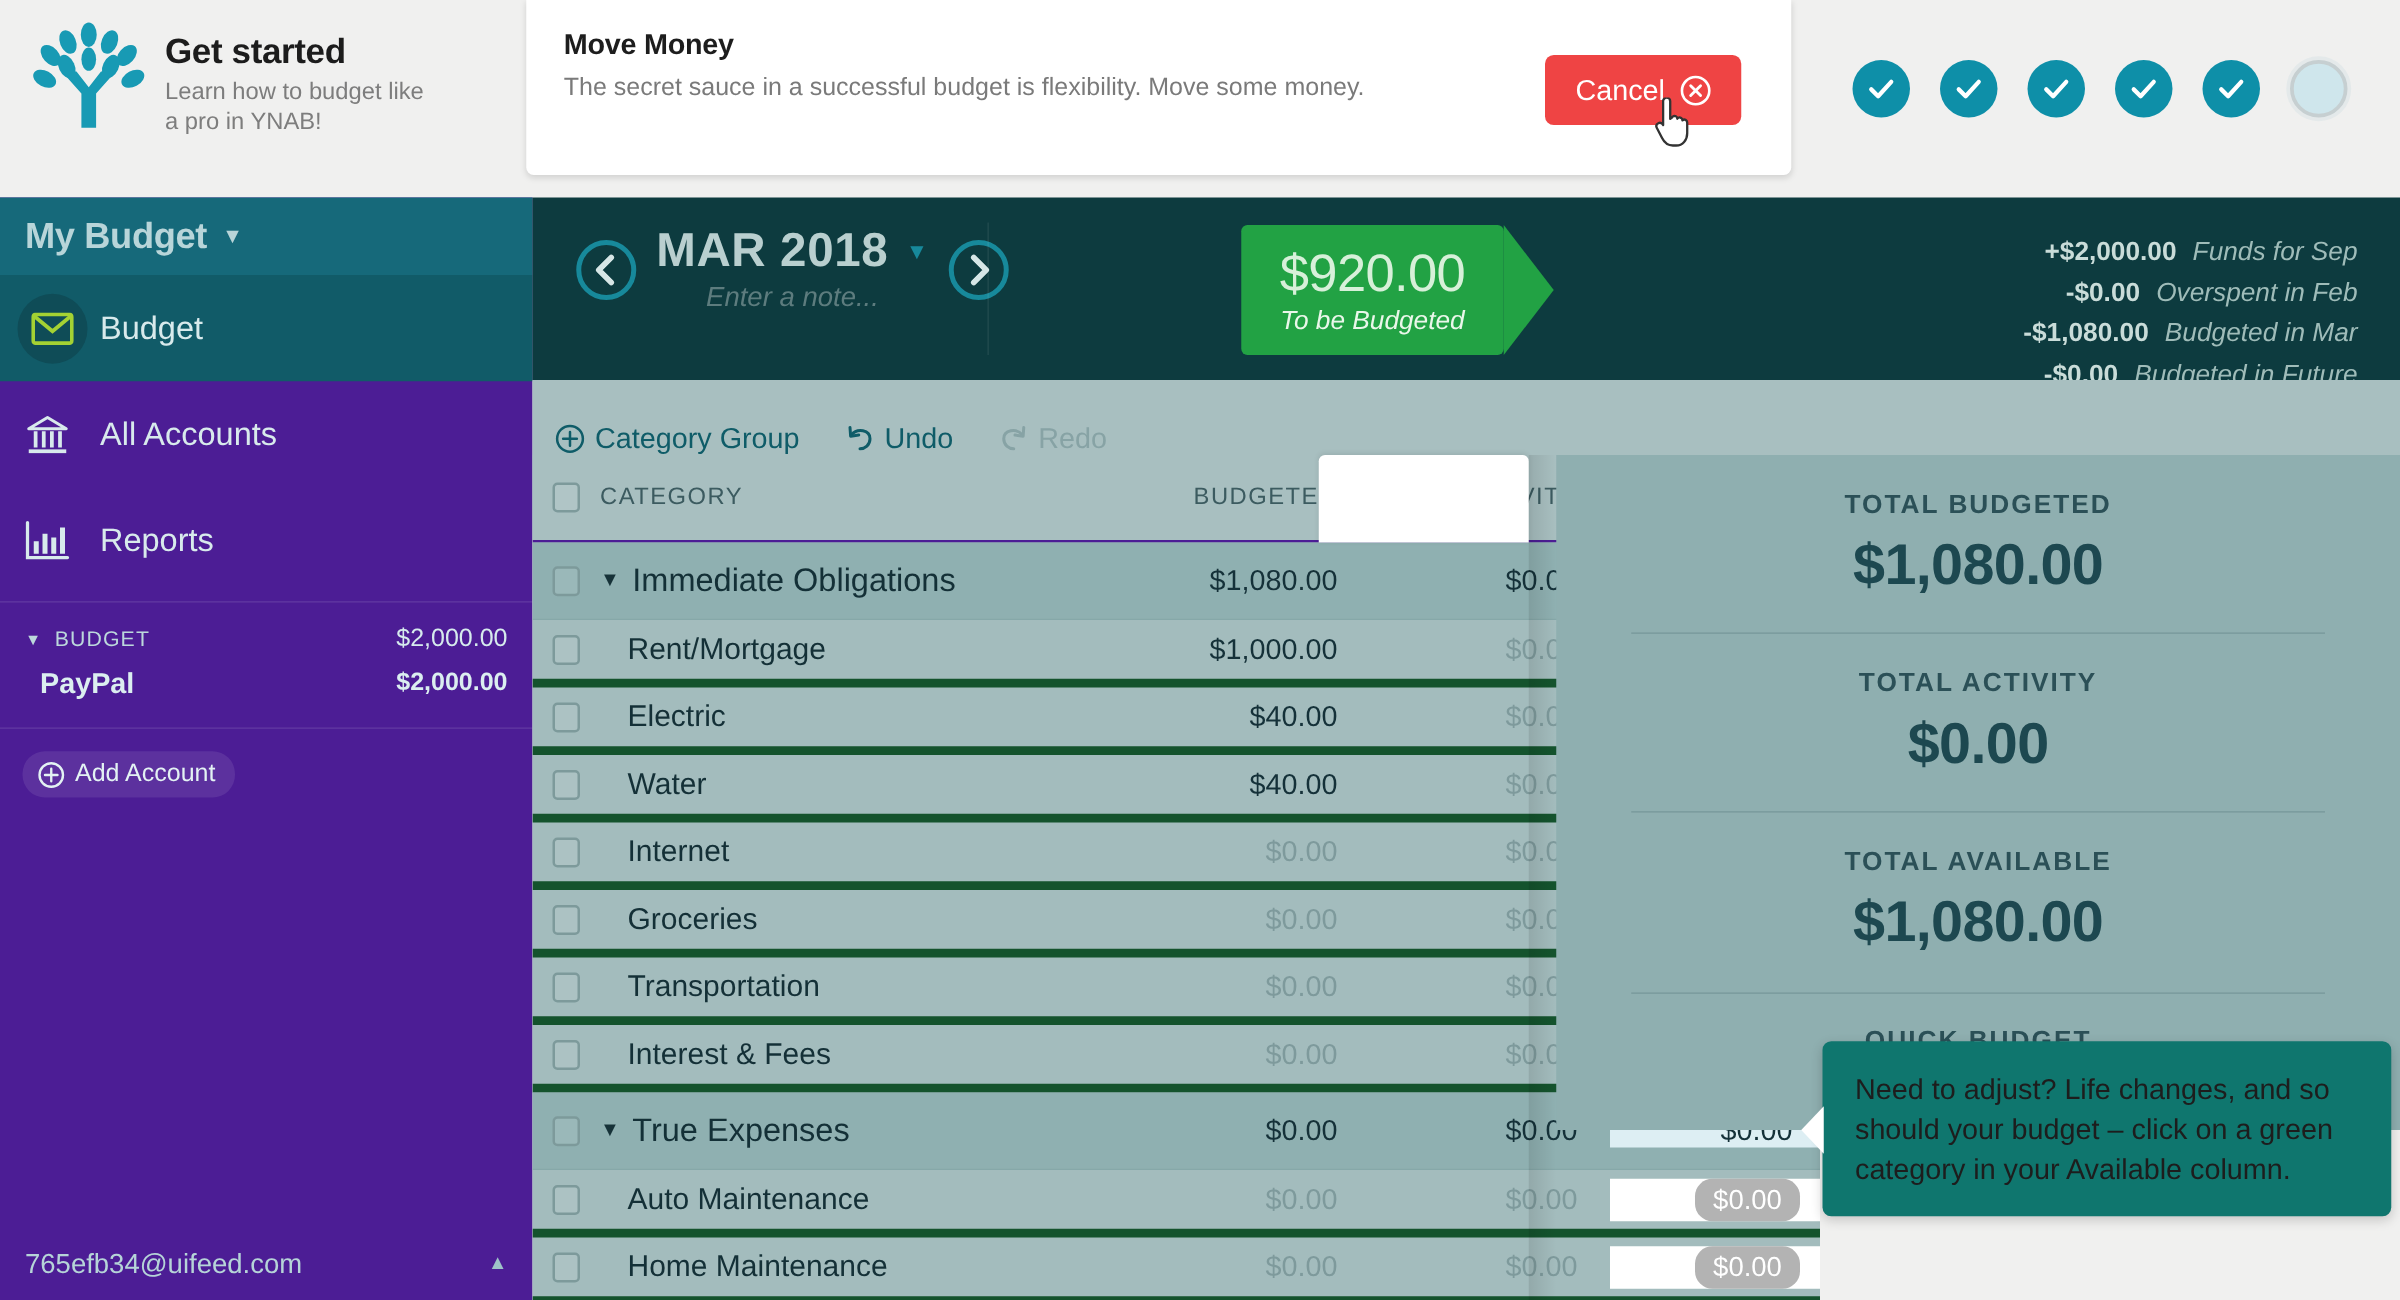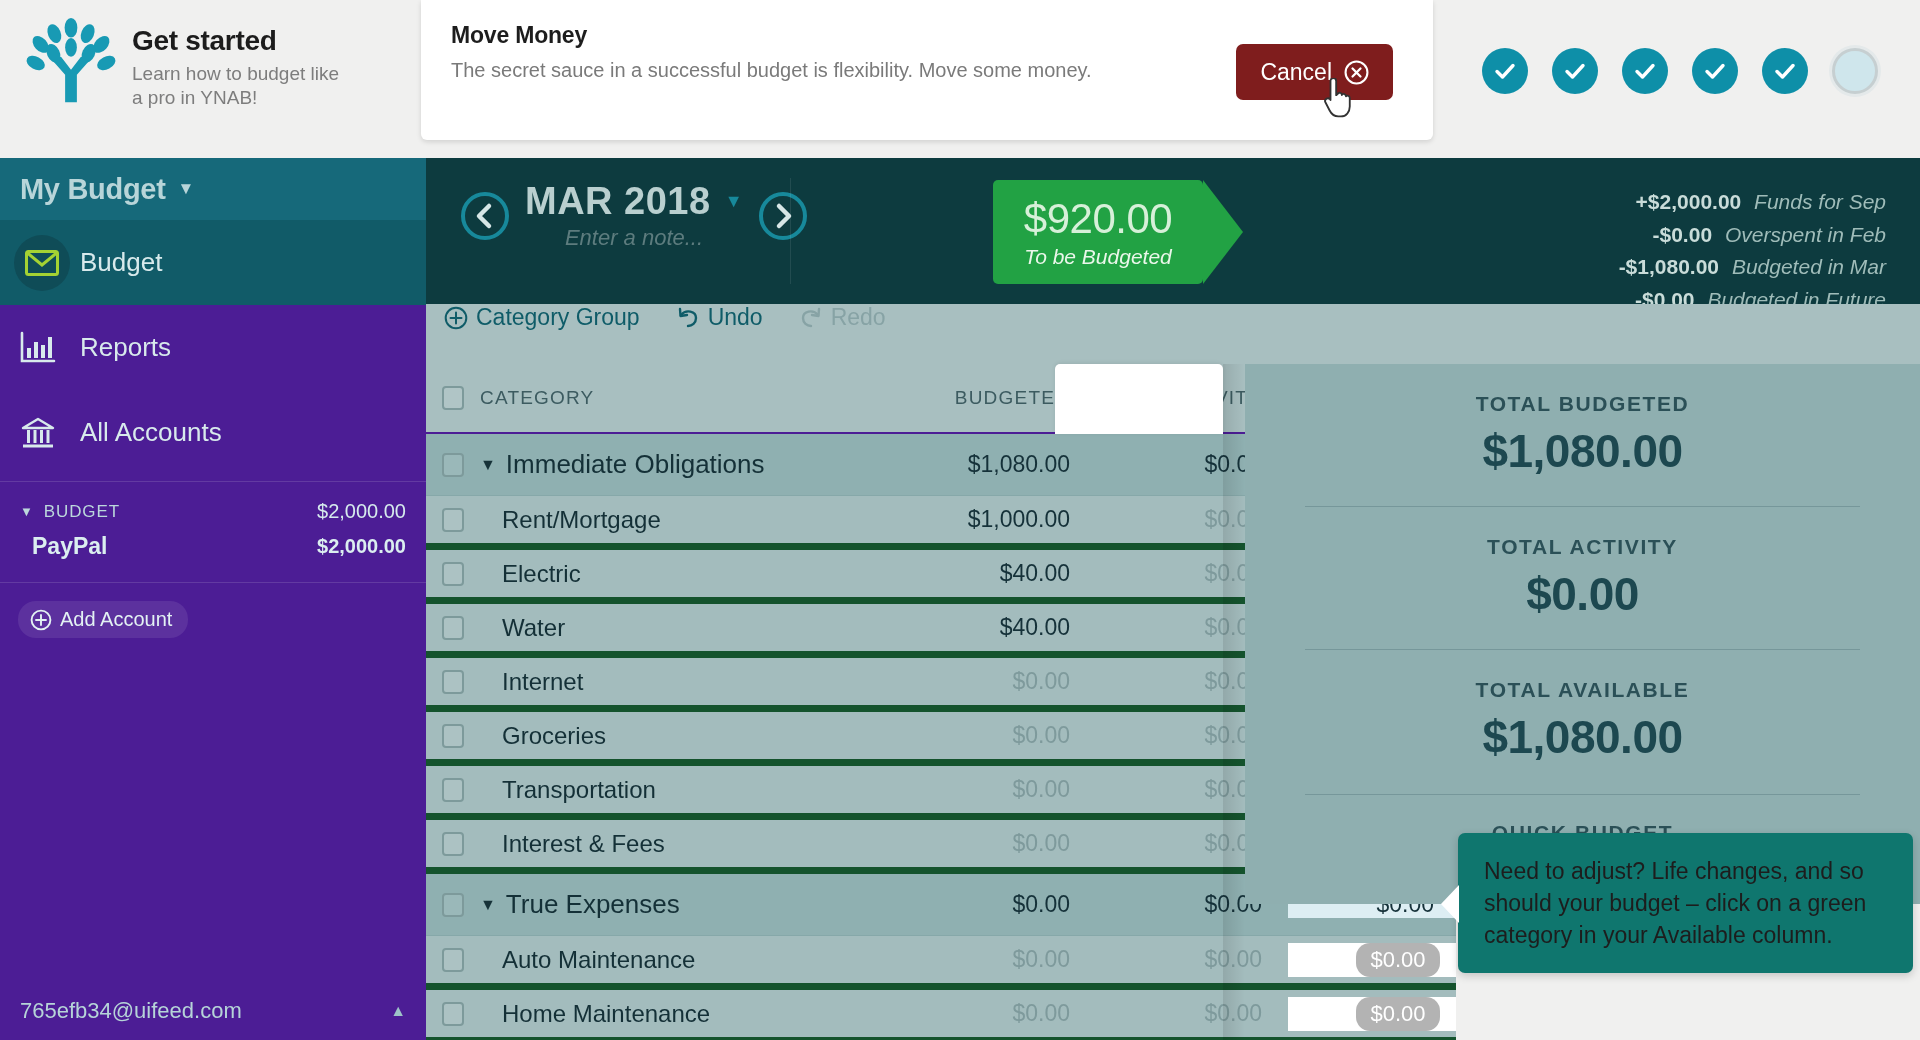--- a/index.html
+++ b/index.html
@@ -35,21 +35,21 @@
   .move-card {
     position: absolute; left: 421px; top: 0; width: 1012px; height: 140px;
     background: #ffffff; border-radius: 0 0 6px 6px;
     box-shadow: 0 2px 5px rgba(0,0,0,.13);
     padding: 22px 30px 0 30px;
   }
   .move-title { font-size: 23px; font-weight: bold; color: #1d1d1d; letter-spacing: -.2px;}
   .move-sub { font-size: 20px; color: #7a7a7a; margin-top: 10px; }
   .cancel-btn {
     position: absolute; right: 40px; top: 44px;
-    background: #7f1d1d; color: #fff; border: none;
+    background: #ef4444; color: #fff; border: none;
     border-radius: 7px; height: 56px; padding: 0 24px;
     display: flex; align-items: center; gap: 12px;
     font-size: 23px; cursor: pointer;
   }
   .cancel-x { width: 25px; height: 25px; display:block; }
   .cursor-hand {
     position: absolute; left: 1322px; top: 78px; width: 34px; height: 40px;
     pointer-events: none;
   }
 
@@ -159,21 +159,21 @@
     position: absolute; left: 840px; top: 28px; width: 620px;
     text-align: right; line-height: 1.55;
   }
   .bd-row { font-size: 21px; }
   .bd-amt { font-weight: bold; color: #c9dcd9; }
   .bd-lbl { font-style: italic; color: #9fbcb9; margin-left: 7px; }
 
   
   .toolbar {
     position: absolute; left: 426px; top: 304px; width: 1494px; height: 60px;
-    background: #a8bfc0; display: flex; align-items: flex-start; padding-left: 18px;
+    background: #a8bfc0; display: flex; align-items: flex-end; padding-left: 18px;
     gap: 36px;
   }
   .tb-btn { display: flex; align-items: center; gap: 8px; font-size: 23px; color: #0f5c68; cursor: pointer; }
   .tb-btn.disabled { color: #87a3a5; cursor: default; }
   .tb-btn svg { width: 24px; height: 24px; }
 
   
   .table-area {
     position: absolute; left: 426px; top: 364px; width: 1030px; height: 676px;
     background: #a3bcbd; overflow: hidden;
@@ -358,42 +358,42 @@
             <path d="M2.5 3 L17 15 L31.5 3" fill="none" stroke="#a4d233" stroke-width="3"></path>
           </svg>
         </span>
       </span>
       <span class="sb-label">Budget</span>
     </div>
 
     <div class="sb-item">
       <span class="sb-ico">
         <svg viewBox="0 0 36 36">
-          <path d="M2 3 L2 31 L34 31" fill="none" stroke="#d8eaec" stroke-width="2.6" stroke-linecap="round"></path>
-          <rect x="7" y="18" width="4" height="10" fill="#d8eaec"></rect>
-          <rect x="14" y="12" width="4" height="16" fill="#d8eaec"></rect>
-          <rect x="21" y="15" width="4" height="13" fill="#d8eaec"></rect>
-          <rect x="28" y="7" width="4" height="21" fill="#d8eaec"></rect>
-        </svg>
-      </span>
-      <span class="sb-label">Reports</span>
-    </div>
-
-    <div class="sb-item">
-      <span class="sb-ico">
-        <svg viewBox="0 0 36 36">
           <path d="M18 4 L33 13 L3 13 Z" fill="none" stroke="#d8eaec" stroke-width="2.4" stroke-linejoin="round"></path>
           <rect x="7" y="15" width="3" height="13" fill="#d8eaec"></rect>
           <rect x="13.5" y="15" width="3" height="13" fill="#d8eaec"></rect>
           <rect x="20" y="15" width="3" height="13" fill="#d8eaec"></rect>
           <rect x="26.5" y="15" width="3" height="13" fill="#d8eaec"></rect>
           <rect x="3" y="29.5" width="30" height="3" fill="#d8eaec"></rect>
         </svg>
       </span>
       <span class="sb-label">All Accounts</span>
+    </div>
+
+    <div class="sb-item">
+      <span class="sb-ico">
+        <svg viewBox="0 0 36 36">
+          <path d="M2 3 L2 31 L34 31" fill="none" stroke="#d8eaec" stroke-width="2.6" stroke-linecap="round"></path>
+          <rect x="7" y="18" width="4" height="10" fill="#d8eaec"></rect>
+          <rect x="14" y="12" width="4" height="16" fill="#d8eaec"></rect>
+          <rect x="21" y="15" width="4" height="13" fill="#d8eaec"></rect>
+          <rect x="28" y="7" width="4" height="21" fill="#d8eaec"></rect>
+        </svg>
+      </span>
+      <span class="sb-label">Reports</span>
     </div>
 
     <div class="sb-divider"></div>
 
     <div class="sb-group">
       <span class="tri">▼</span>
       <span>BUDGET</span>
       <span class="amt">$2,000.00</span>
     </div>
 

